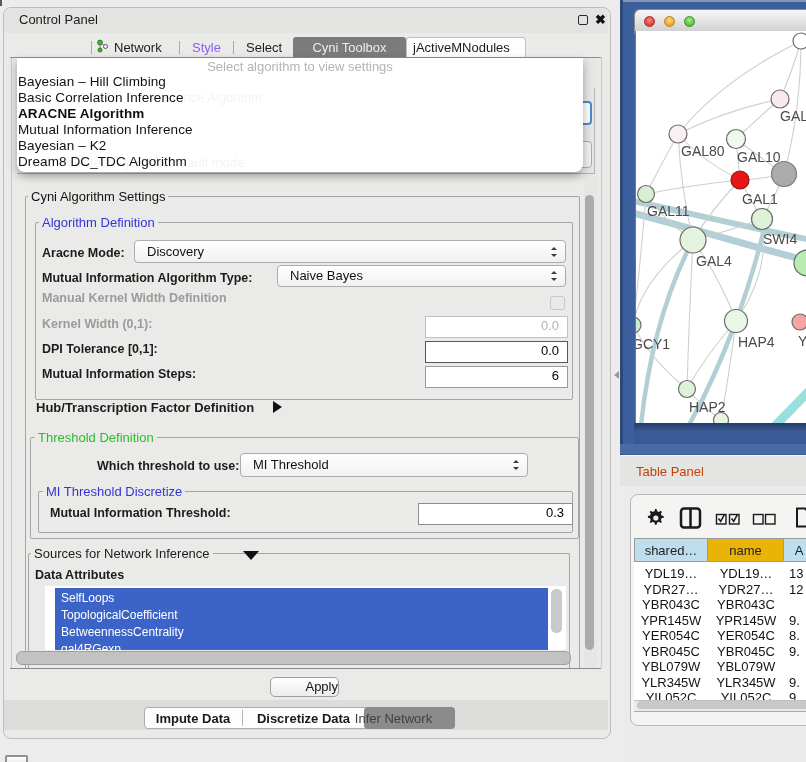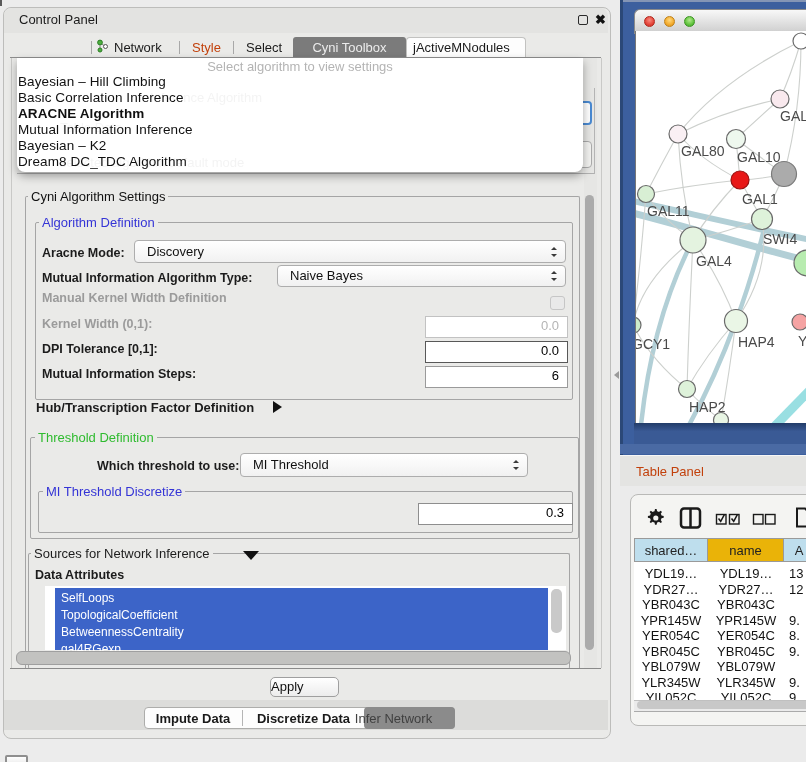--- a/index.html
+++ b/index.html
@@ -35,21 +35,21 @@
 
 <div class="abs" style="left:578px;top:15px;width:8px;height:8px;border:1.5px solid #2a2a2a;border-radius:2px;"></div>
 <div class="abs" style="left:595px;top:12px;font-size:13px;font-weight:bold;color:#111;">✖</div>
 
 <div class="abs" style="left:10px;top:57px;width:591px;height:1px;background:#8e8e8e;"></div>
 <div class="abs" style="left:293px;top:37px;width:113px;height:20px;background:#7b7b7b;border-radius:3px 3px 0 0;"></div>
 <div class="abs" style="left:406px;top:37px;width:120px;height:20px;background:#fdfdfd;border:1px solid #c2c2c0;border-bottom:none;border-radius:4px 4px 0 0;box-sizing:border-box;"></div>
 <div class="abs" style="left:91px;top:41px;width:1px;height:13px;background:#a8a8a8;"></div>
 <div class="abs" style="left:114px;top:40px;font-size:13px;color:#1a1a1a;">Network</div>
 <div class="abs" style="left:179px;top:41px;width:1px;height:13px;background:#a8a8a8;"></div>
-<div class="abs" style="left:192px;top:40px;font-size:13px;color:#c2410c;">Style</div>
+<div class="abs" style="left:192px;top:40px;font-size:13px;color:#8b5cf6;">Style</div>
 <div class="abs" style="left:233px;top:41px;width:1px;height:13px;background:#a8a8a8;"></div>
 <div class="abs" style="left:246px;top:40px;font-size:13px;color:#1a1a1a;">Select</div>
 <div class="abs" style="left:293px;top:40px;width:113px;text-align:center;font-size:13px;color:#ececec;">Cyni Toolbox</div>
 <div class="abs" style="left:413px;top:40px;font-size:13px;color:#1a1a1a;">jActiveMNodules</div>
 
 <svg class="abs" style="left:96px;top:39px;" width="13" height="14" viewBox="0 0 13 14">
   <line x1="4" y1="4" x2="9" y2="7" stroke="#888" stroke-width="1"></line>
   <line x1="4" y1="4" x2="4" y2="11" stroke="#888" stroke-width="1"></line>
   <circle cx="4" cy="3.5" r="2.4" fill="#4caf3f" stroke="#2c7d24"></circle>
   <circle cx="9.5" cy="7.5" r="2" fill="#ffffff" stroke="#555"></circle>
@@ -93,37 +93,38 @@
 <div class="gbox" style="left:30px;top:437px;width:547px;height:100px;"></div>
 <div class="gcap" style="left:35px;top:430px;color:#2fbb2f;">Threshold Definition</div>
 <div class="lbl" style="left:97px;top:459px;">Which threshold to use:</div>
 <div class="combo" style="left:240px;top:453px;width:286px;height:22px;">
       <span class="tx">MI Threshold</span>
       <span class="updn"></span>
     </div>
 
 <div class="gbox" style="left:38px;top:491px;width:533px;height:40px;"></div>
 <div class="gcap" style="left:43px;top:484px;color:#3434d6;">MI Threshold Discretize</div>
+<div class="lbl" style="left:50px;top:506px;">Mutual Information Threshold:</div>
 <div class="field" style="left:418px;top:503px;width:145px;height:19px;border:1px solid #8e8e8e;color:#000;padding:1px 8px 0 0;">0.3</div>
 
 <div class="gbox" style="left:28px;top:553px;width:540px;height:115px;border-bottom:none;"></div>
 <div class="gcap" style="left:31px;top:546px;color:#1c1c1c;">Sources for Network Inference</div>
 <div class="abs" style="left:243px;top:551px;width:0;height:0;border-left:8px solid transparent;border-right:8px solid transparent;border-top:9px solid #111;"></div>
 <div class="lbl" style="left:35px;top:568px;text-align:right;">Data Attributes</div>
 
 <div class="abs" style="left:45px;top:586px;width:521px;height:64px;background:#fff;"></div>
 <div class="abs" style="left:55px;top:588px;width:493px;height:62px;background:#3c64c8;"></div>
 <div class="abs" style="left:61px;top:590px;font-size:12px;color:#fff;line-height:17px;">SelfLoops<br>TopologicalCoefficient<br>BetweennessCentrality<br>gal4RGexp</div>
 <div class="abs" style="left:551px;top:589px;width:11px;height:44px;background:#c9c9c9;border-radius:5px;"></div>
 
 <div class="abs" style="left:16px;top:651px;width:553px;height:12px;background:#c2c2c0;border:1px solid #9f9f9f;border-radius:6px;"></div>
 <div class="abs" style="left:10px;top:668px;width:591px;height:1px;background:#8a8a8a;"></div>
 
 <div class="abs" style="left:270px;top:677px;width:67px;height:17px;background:linear-gradient(#ffffff,#ececec);
-  border:1px solid #9f9f9f;border-radius:5px;text-align:left;font-size:13px;color:#111;padding-top:1px;">Apply</div>
+  border:1px solid #9f9f9f;border-radius:5px;text-align:right;font-size:13px;color:#111;padding-top:1px;">Apply</div>
 
 <div class="abs" style="left:4px;top:700px;width:604px;height:30px;background:#dcdcda;"></div>
 <div class="abs" style="left:4px;top:730px;width:604px;height:6px;background:#eaeae8;border-radius:0 0 8px 8px;"></div>
 <div class="abs" style="left:144px;top:707px;width:311px;height:22px;background:#fdfdfd;border:1px solid #adadab;border-radius:4px;box-sizing:border-box;"></div>
 <div class="abs" style="left:364px;top:707px;width:91px;height:22px;background:#8b8b8b;border-radius:4px;"></div>
 <div class="abs" style="left:144px;top:711px;width:98px;text-align:center;font-size:13px;font-weight:bold;color:#1a1a1a;">Impute Data</div>
 <div class="abs" style="left:242px;top:710px;width:1px;height:16px;background:#b5b5b5;"></div>
 <div class="abs" style="left:243px;top:711px;width:121px;text-align:center;font-size:13px;font-weight:bold;color:#1a1a1a;">Discretize Data</div>
 <div class="abs" style="left:348px;top:711px;width:91px;text-align:center;font-size:13px;color:#404040;">Infer Network</div>
 

